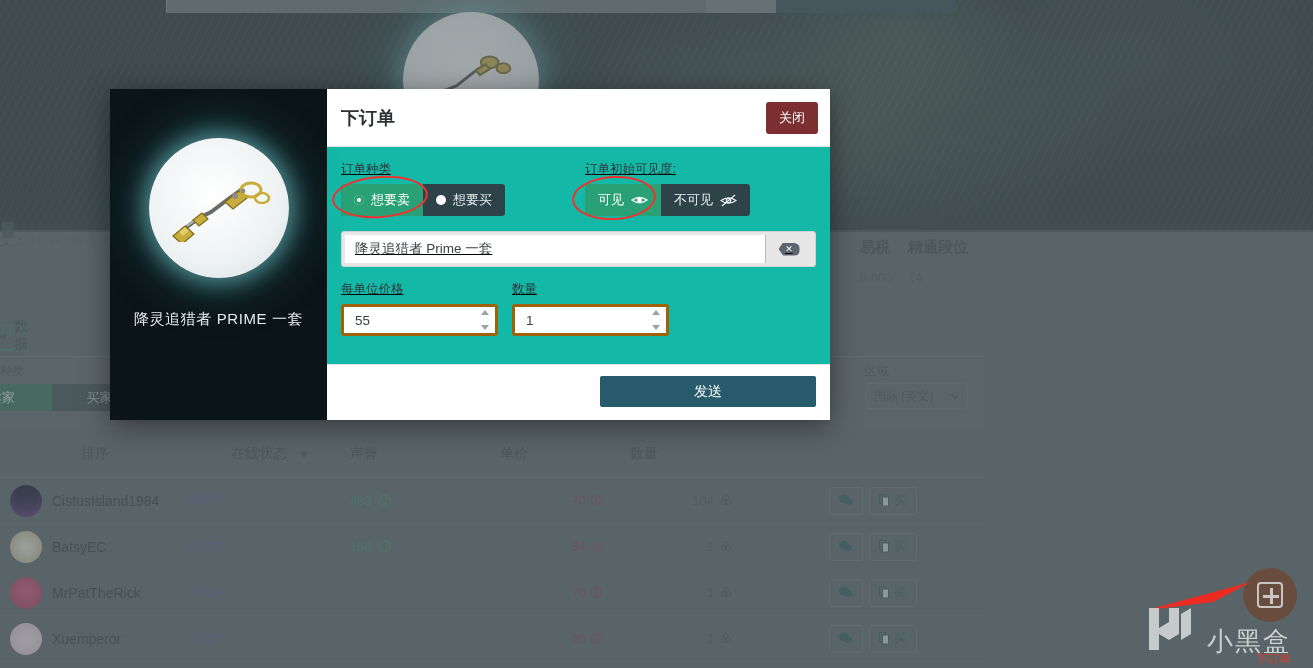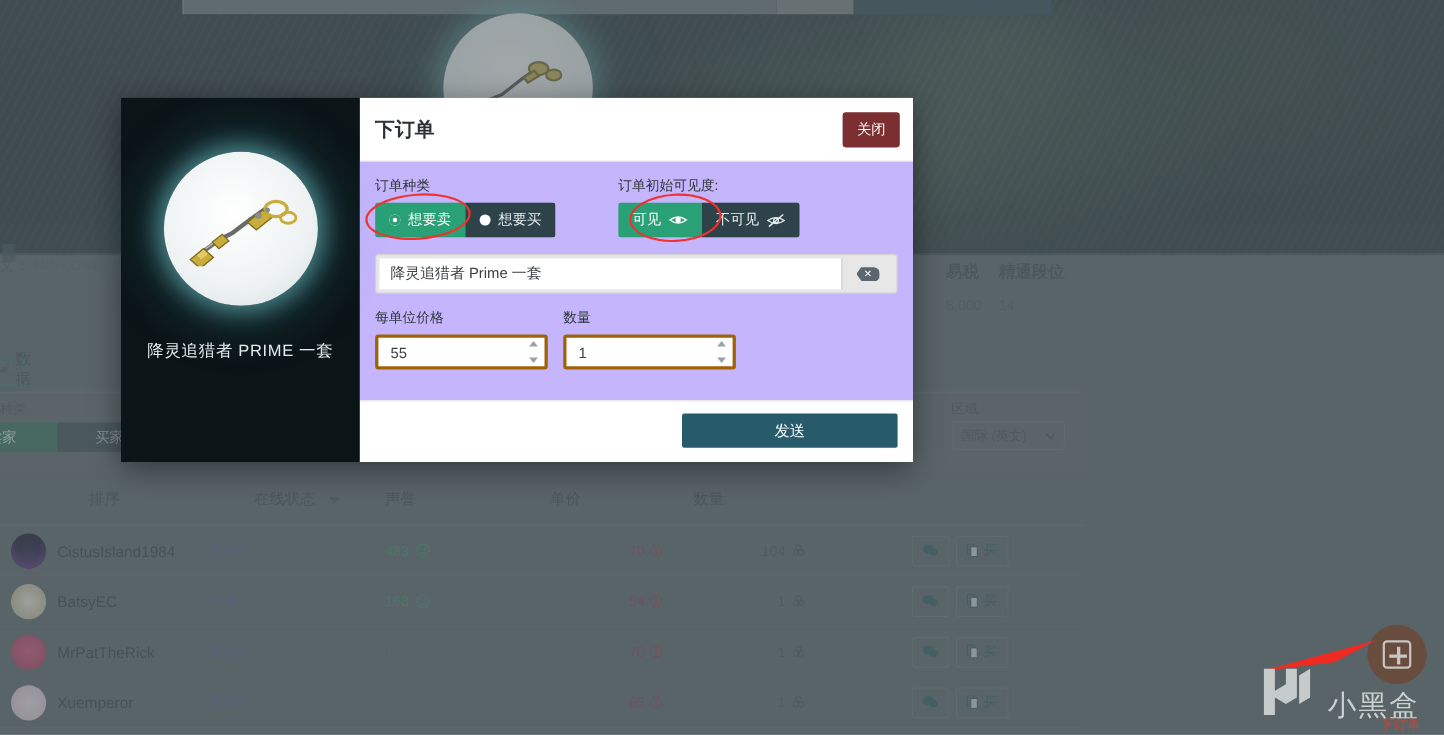--- a/index.html
+++ b/index.html
@@ -145,40 +145,40 @@
   .modal-header {
     height:58px; display:flex; align-items:center; justify-content:space-between;
     padding:0 12px 0 14px; border-bottom:1px solid #e3e3e3;
   }
   .modal-title { font-size:18px; color:#2d3134; font-weight:bold; }
   .btn-close {
     background:#7b2f30; color:#ffffff; border:none; border-radius:3px;
     font-size:13px; padding:7px 13px; cursor:pointer;
     font-family: inherit;
   }
-  .modal-body { flex:1; padding:14px 16px 0 14px; background:#c4b5fd; }
+  .modal-body { flex:1; padding:14px 16px 0 14px; background:#14b8a6;text-decoration:underline; }
 
   .row-two { display:flex; }
   .fgroup { }
   .flabel { font-size:12.5px; color:#31363a; margin-bottom:6px; }
   .seg-group { display:inline-flex; border-radius:3px; overflow:hidden; }
   .seg-btn {
     display:flex; align-items:center; gap:7px;
     padding:7px 13px; font-size:13px; cursor:pointer; border:none;
     font-family: inherit;
   }
   .seg-btn.on { background:#2aa077; color:#ffffff; }
   .seg-btn.off { background:#2e424a; color:#e7edee; }
   .radio-dot {
     width:10px; height:10px; border-radius:50%; display:inline-block;
     background:#ffffff; box-shadow: inset 0 0 0 3px #2aa077;
   }
   .radio-dot.plain { background:#ffffff; box-shadow:none; }
 
-  .group-visibility { margin-left:57px; }
+  .group-visibility { margin-left:80px; }
 
   .fname { margin-top:15px; }
   .input-wrap {
     display:flex; align-items:stretch; background:#e7e7e7; border:1px solid #d2d2d2;
     border-radius:3px; height:36px; width:475px; padding:3px;
   }
   .text-input {
     flex:1; border:none; outline:none; background:#ffffff;
     padding:0 10px; font-size:13.5px; color:#3c4145;
     font-family: inherit;
@@ -204,21 +204,21 @@
   .spin { position:absolute; right:8px; top:6px; width:11px; height:20px; display:flex; flex-direction:column; justify-content:space-between; align-items:center;}
   .spin i { display:block; width:0;height:0;border-left:4px solid transparent;border-right:4px solid transparent; }
   .spin i.up { border-bottom:5px solid #9aa2a8; }
   .spin i.dn { border-top:5px solid #9aa2a8; }
 
   .modal-footer {
     border-top:1px solid #e3e3e3; padding:11px 14px 13px 14px;
     display:flex; justify-content:flex-end; background:#fff;
   }
   .btn-send {
-    width:196px; height:31px; background:#275b6b; color:#ffffff;
+    width:216px; height:31px; background:#275b6b; color:#ffffff;
     border:none; border-radius:2px; font-size:14px; cursor:pointer;
     font-family: inherit;
   }
 
   
   .annot {
     position:absolute; border:2px solid #f0312d; border-radius:50%;
     pointer-events:none;
   }
   #annot-kind   { left:332px; top:176px; width:96px; height:42px; transform: rotate(-4deg); }

